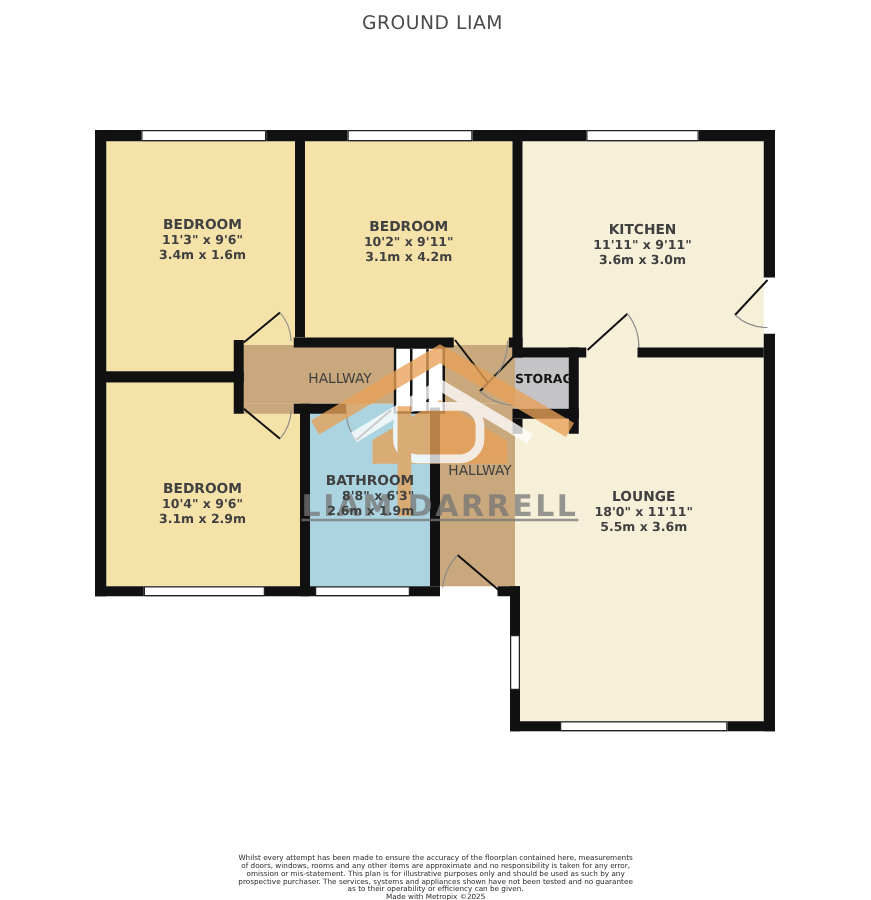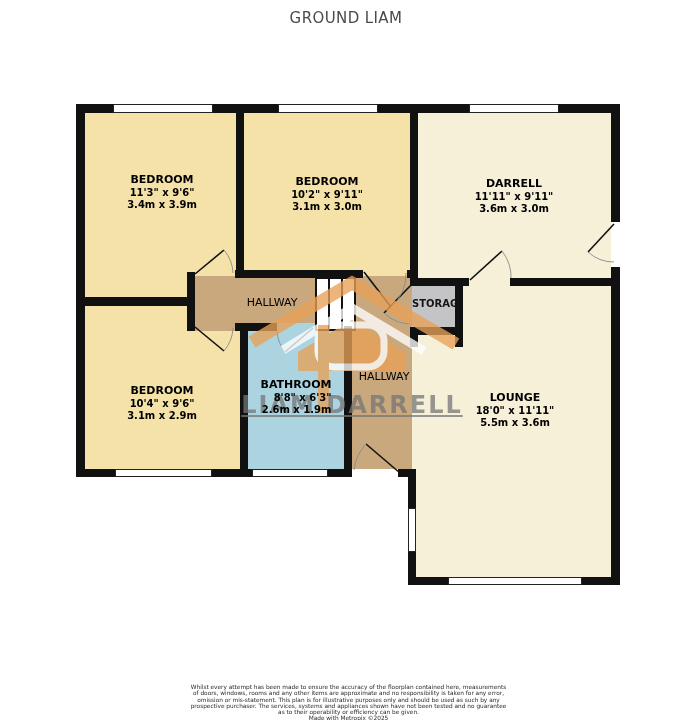--- a/index.html
+++ b/index.html
@@ -18,21 +18,21 @@
   
   #doors{position:absolute;left:0;top:0;z-index:5;}
   
   #wm-logo{position:absolute;left:0;top:0;z-index:8;pointer-events:none;}
   .wm-text{position:absolute;z-index:8;color:rgba(118,118,118,0.75);white-space:nowrap;
            transform:translateX(-50%);pointer-events:none;text-decoration:underline;}
   #wm-brand{left:352px;top:391px;font-size:24px;font-weight:bold;letter-spacing:2px;}
   #wm-tag{left:352px;top:423px;font-size:9.5px;letter-spacing:3px;font-weight:500;}
   
   .label{position:absolute;z-index:9;text-align:center;transform:translateX(-50%);
-         color:#000000;white-space:nowrap;}
+         color:#404040;white-space:nowrap;}
   .rn{font-size:11px;font-weight:bold;line-height:12.5px;}
   .rd{font-size:10px;font-weight:bold;line-height:12.5px;}
   .hall-label{font-size:11px;font-weight:normal;}
   #storage-label{position:absolute;left:412px;top:298px;width:43px;height:13px;overflow:hidden;
                  z-index:5;font-size:10px;font-weight:bold;color:#151515;white-space:nowrap;}
   
   #title{position:absolute;left:346px;top:9px;transform:translateX(-50%);font-size:15px;
          color:#4a4a4a;letter-spacing:0.4px;z-index:10;white-space:nowrap;}
   #disclaimer{position:absolute;left:0;top:684px;width:697px;text-align:center;z-index:10;
               font-size:5.8px;line-height:6.3px;color:#2a2a2a;}
@@ -123,29 +123,29 @@
       <path d="M298,352 L352,320 L406,353 L406,371 L298,371 Z" fill="#E8A158"></path>
       <rect x="318" y="325" width="66" height="42" rx="16" stroke="#ffffff" stroke-width="7" fill="none"></rect>
       <rect x="318" y="325" width="11" height="88" fill="#E8A158"></rect>
     </g>
   </svg>
   <div class="wm-text" id="wm-brand">LIAM DARRELL</div>
 
   <div class="label" style="left:162px;top:174px;">
     <div class="rn">BEDROOM</div>
     <div class="rd">11'3" x 9'6"</div>
-    <div class="rd">3.4m x 3.9m</div>
+    <div class="rd">3.4m x 1.6m</div>
   </div>
   <div class="label" style="left:327px;top:176px;">
     <div class="rn">BEDROOM</div>
     <div class="rd">10'2" x 9'11"</div>
-    <div class="rd">3.1m x 3.0m</div>
+    <div class="rd">3.1m x 4.2m</div>
   </div>
   <div class="label" style="left:514px;top:178px;">
-    <div class="rn">DARRELL</div>
+    <div class="rn">KITCHEN</div>
     <div class="rd">11'11" x 9'11"</div>
     <div class="rd">3.6m x 3.0m</div>
   </div>
   <div class="label" style="left:162px;top:385px;">
     <div class="rn">BEDROOM</div>
     <div class="rd">10'4" x 9'6"</div>
     <div class="rd">3.1m x 2.9m</div>
   </div>
   <div class="label" style="left:296px;top:379px;text-align:right;">
     <div class="rn">BATHROOM</div>

